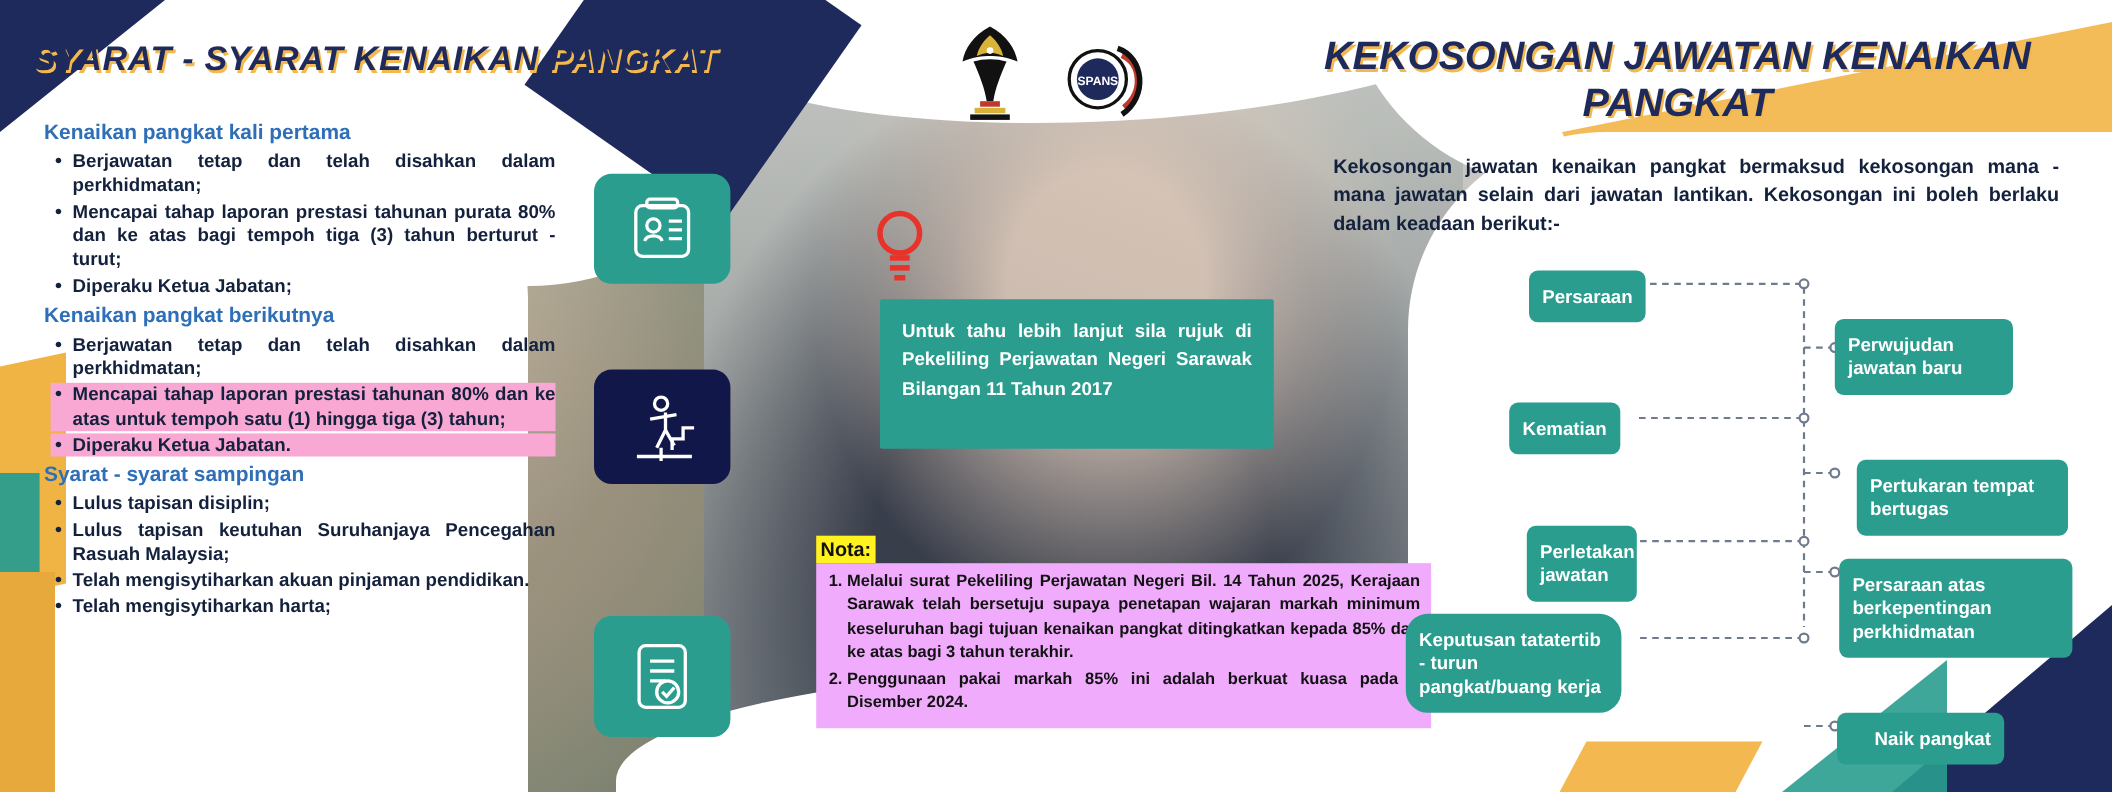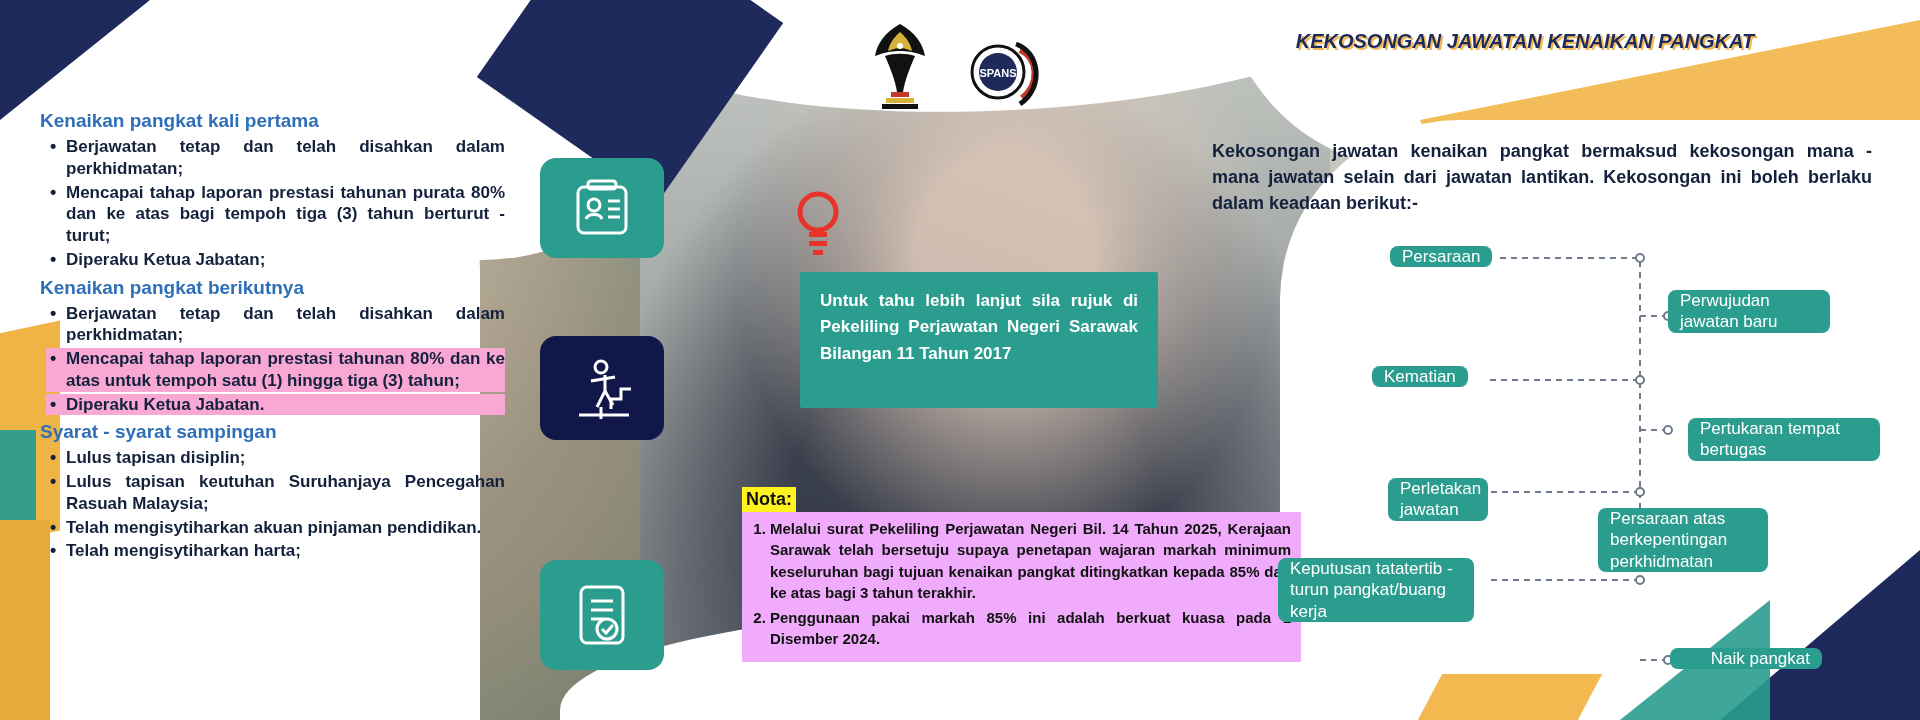--- a/index.html
+++ b/index.html
@@ -119,21 +119,21 @@
   
   .title-left {
     position:absolute; left: 30px; top: 36px;
     font-size: 31px; font-weight: 800; letter-spacing: .6px;
     color: #1d2a5b; font-style: italic;
     text-shadow: 2px 2px 0 #f3b84f;
   }
   .title-right {
     position:absolute; left: 1180px; top: 30px; width: 690px;
     text-align:center;
-    font-size: 20px; font-weight: 800; line-height: 1.18;
+    font-size: 36px; font-weight: 800; line-height: 1.18;
     color: #1d2a5b; font-style: italic;
     text-shadow: 2px 2px 0 #f3b84f;
   }
 
   
   .crest { position:absolute; left: 855px; top: 18px; width: 90px; height: 96px; }
   .spans-logo { position:absolute; left: 960px; top: 38px; width: 86px; height: 72px; }
 
   
   .left-col { position:absolute; left: 40px; top: 104px; width: 465px; }
@@ -179,29 +179,29 @@
 
   
   .right-desc {
     position:absolute; left: 1212px; top: 138px; width: 660px;
     font-size: 18px; line-height: 1.45; color:#14213d; font-weight: 700; text-align: justify;
   }
 
   
   .pill {
     position:absolute; background:#2a9d8f; color:#fff; border-radius: 8px;
-    font-size: 17px; font-weight: 400; padding: 0 12px; line-height: 1.25;
+    font-size: 17px; font-weight: 700; padding: 13px 12px; line-height: 1.25;
   }
   .p-persaraan      { left: 1390px; top: 246px; }
   .p-kematian       { left: 1372px; top: 366px; }
   .p-perletakan     { left: 1388px; top: 478px; width: 100px; }
-  .p-keputusan      { left: 1278px; top: 558px; width: 196px; }
+  .p-keputusan      { left: 1278px; top: 558px; width: 196px; border-radius: 20px; }
   .p-perwujudan     { left: 1668px; top: 290px; width: 162px; }
   .p-pertukaran     { left: 1688px; top: 418px; width: 192px; }
-  .p-persaraan2     { left: 1598px; top: 508px; width: 170px; }
+  .p-persaraan2     { left: 1672px; top: 508px; width: 212px; }
   .p-naik           { left: 1670px; top: 648px; width: 152px; text-align: right; }
 
   .connector-svg { position:absolute; left: 1490px; top: 230px; width: 420px; height: 470px; }
 </style>
 </head>
 <body>
 
 <div class="canvas">
 
   <div class="photo-left"></div>
@@ -218,20 +218,21 @@
 
   <div class="navy-tri-left"></div>
   <div class="navy-band"></div>
   <div class="gold-left"></div>
   <div class="teal-left"></div>
   <div class="gold-left2"></div>
   <div class="navy-right-tri"></div>
   <div class="teal-right-tri"></div>
   <div class="gold-bottom-strip"></div>
 
+  <div class="title-left">SYARAT - SYARAT KENAIKAN PANGKAT</div>
   <div class="title-right">KEKOSONGAN JAWATAN KENAIKAN PANGKAT</div>
 
   <svg class="crest" viewBox="0 0 90 96">
     <path d="M45 6 C30 14 22 26 20 38 C30 34 38 33 45 33 C52 33 60 34 70 38 C68 26 60 14 45 6Z" fill="#111"></path>
     <path d="M45 14 C38 20 34 27 33 33 C38 31 42 30 45 30 C48 30 52 31 57 33 C56 27 52 20 45 14Z" fill="#d9b23a"></path>
     <path d="M30 38 C36 52 40 62 42 74 L48 74 C50 62 54 52 60 38 C52 35 38 35 30 38Z" fill="#111"></path>
     <rect x="36" y="74" width="18" height="5" fill="#c0392b"></rect>
     <rect x="31" y="80" width="28" height="5" fill="#d9b23a"></rect>
     <rect x="27" y="86" width="36" height="5" fill="#111"></rect>
     <circle cx="45" cy="28" r="3" fill="#fff"></circle>

